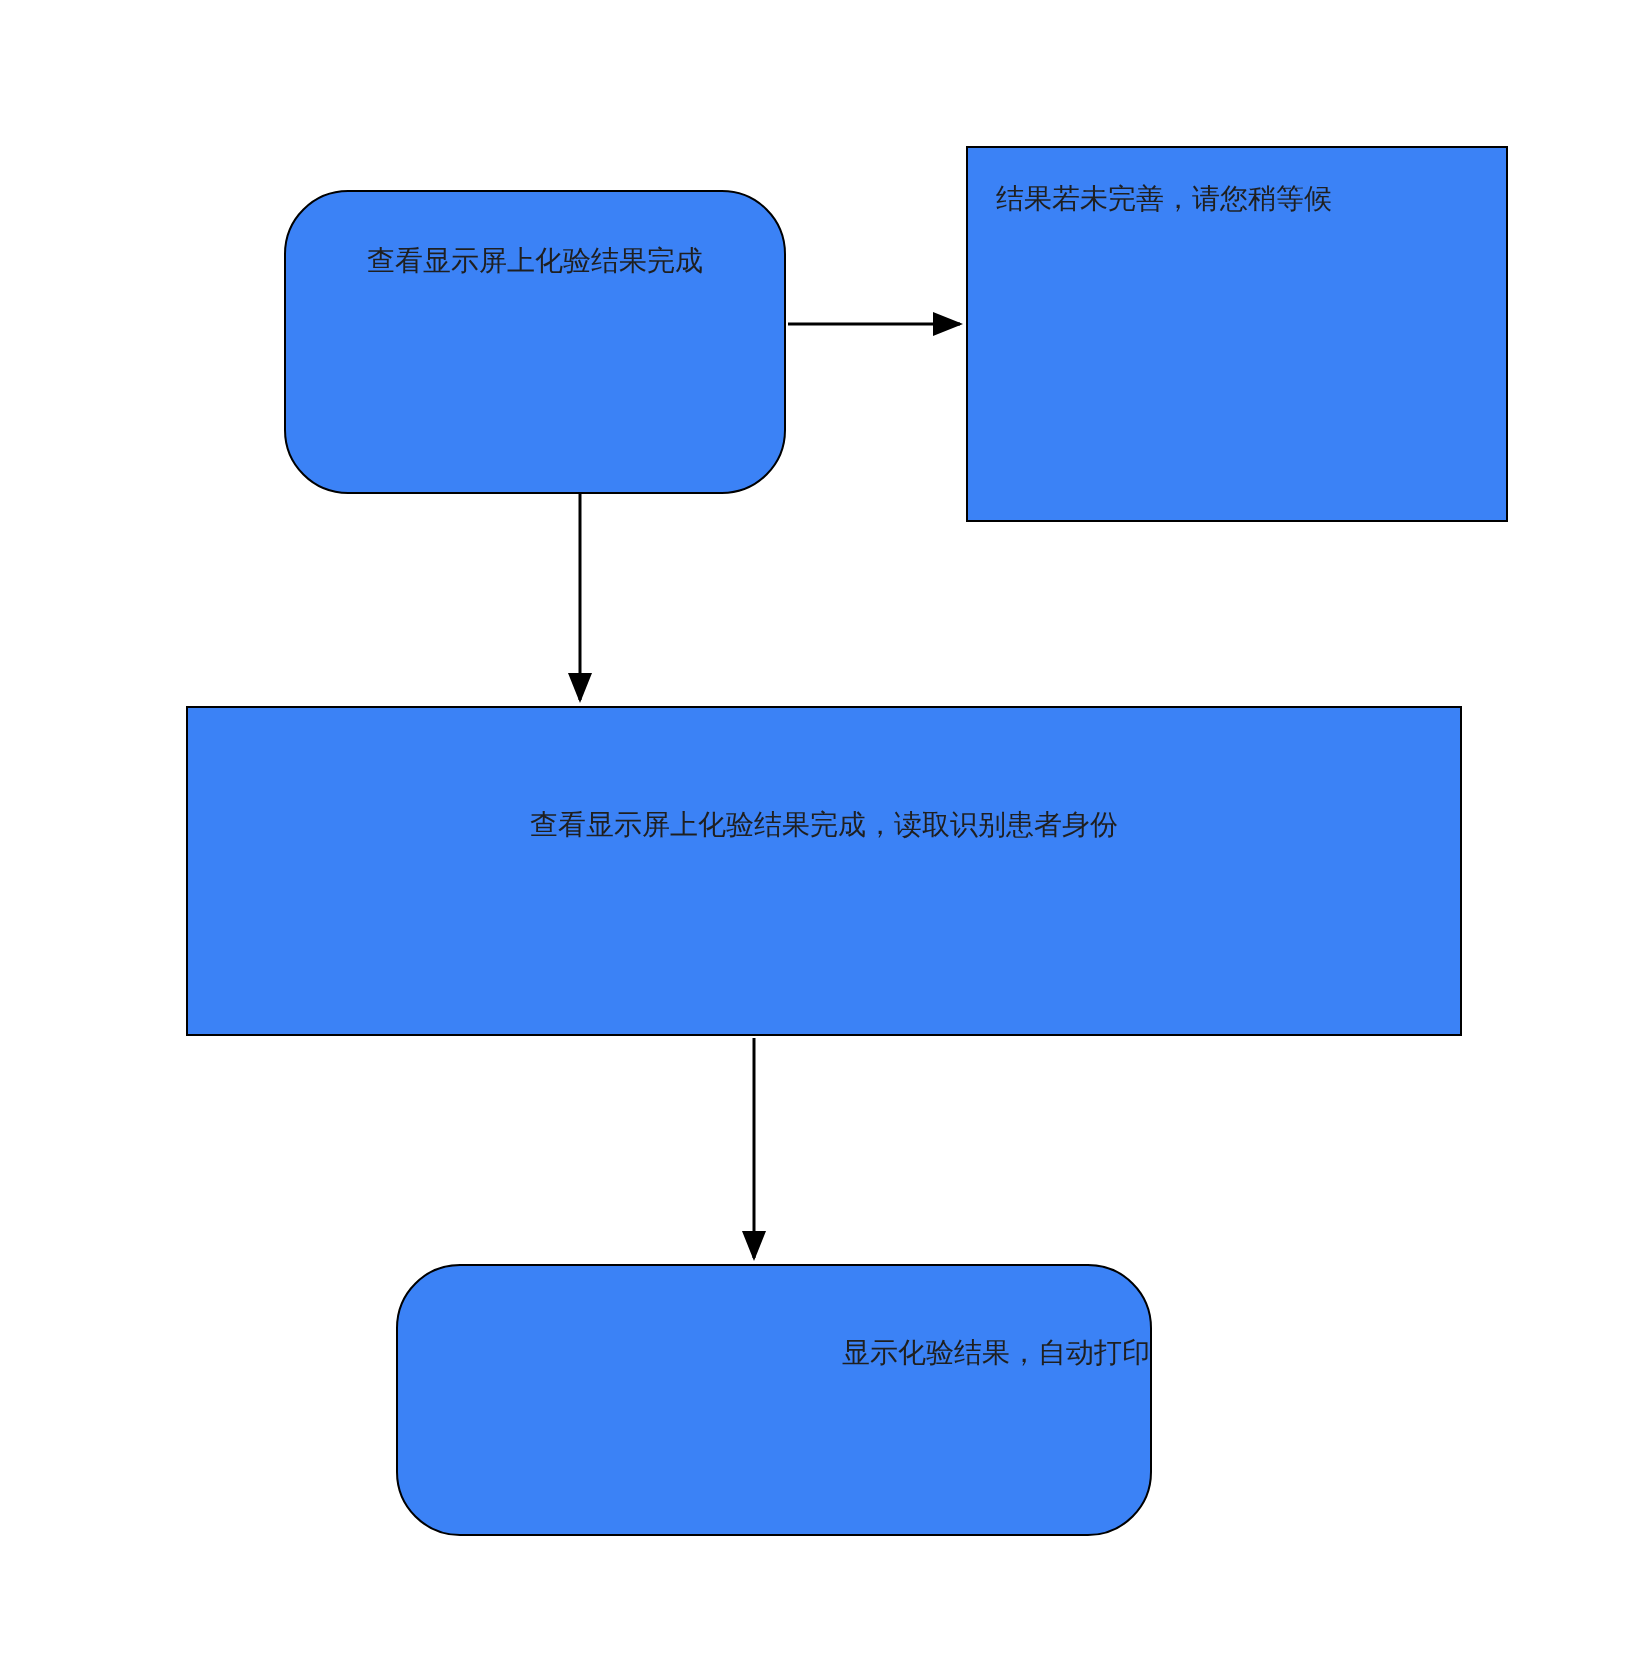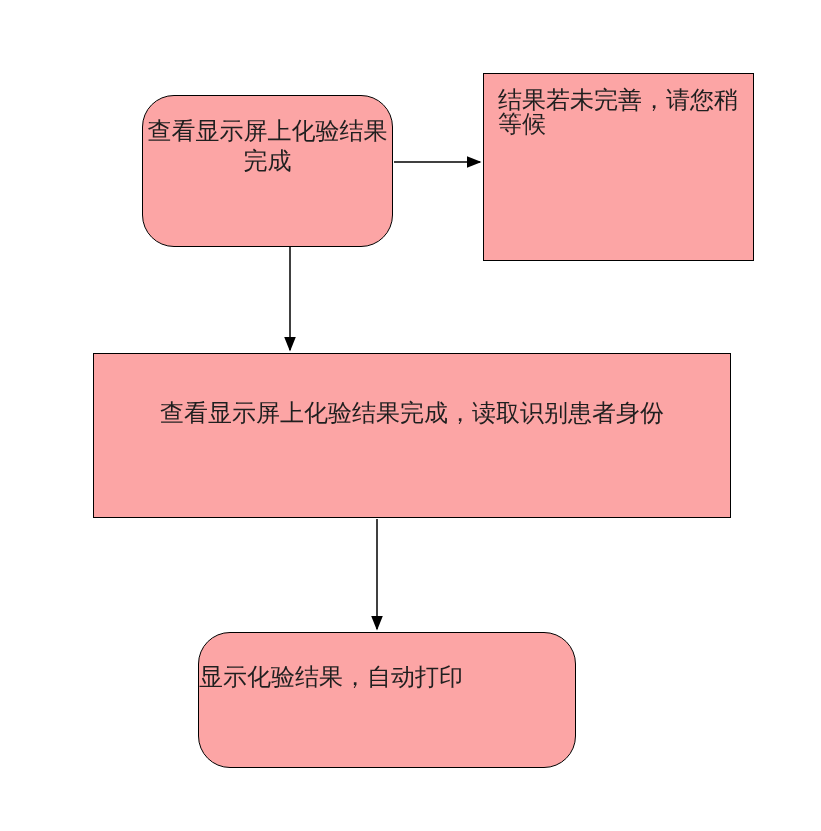--- a/index.html
+++ b/index.html
@@ -13,22 +13,22 @@
     height: 831px;
     background: #ffffff;
     overflow: hidden;
     font-family: "DejaVu Serif", "Liberation Serif", serif;
     color: #1f1f1f;
   }
   .node {
     position: absolute;
     box-sizing: border-box;
     border: 1.5px solid #000000;
-    background: #fca5a5;
-    font-size: 24px;
+    background: #3b82f6;
+    font-size: 14px;
     line-height: 30px;
   }
   .node.rounded {
     border-radius: 32px;
   }
   .node .txt {
     display: block;
   }
   
   #node-check-screen {
@@ -60,21 +60,21 @@
     text-align: center;
   }
   
   #node-show-result {
     left: 198px;
     top: 632px;
     width: 378px;
     height: 136px;
     padding-top: 30px;
     line-height: 28px;
-    text-align: left;
+    text-align: right;
   }
   svg.connectors {
     position: absolute;
     left: 0;
     top: 0;
     width: 821px;
     height: 831px;
     pointer-events: none;
   }
   svg.connectors path.edge {

